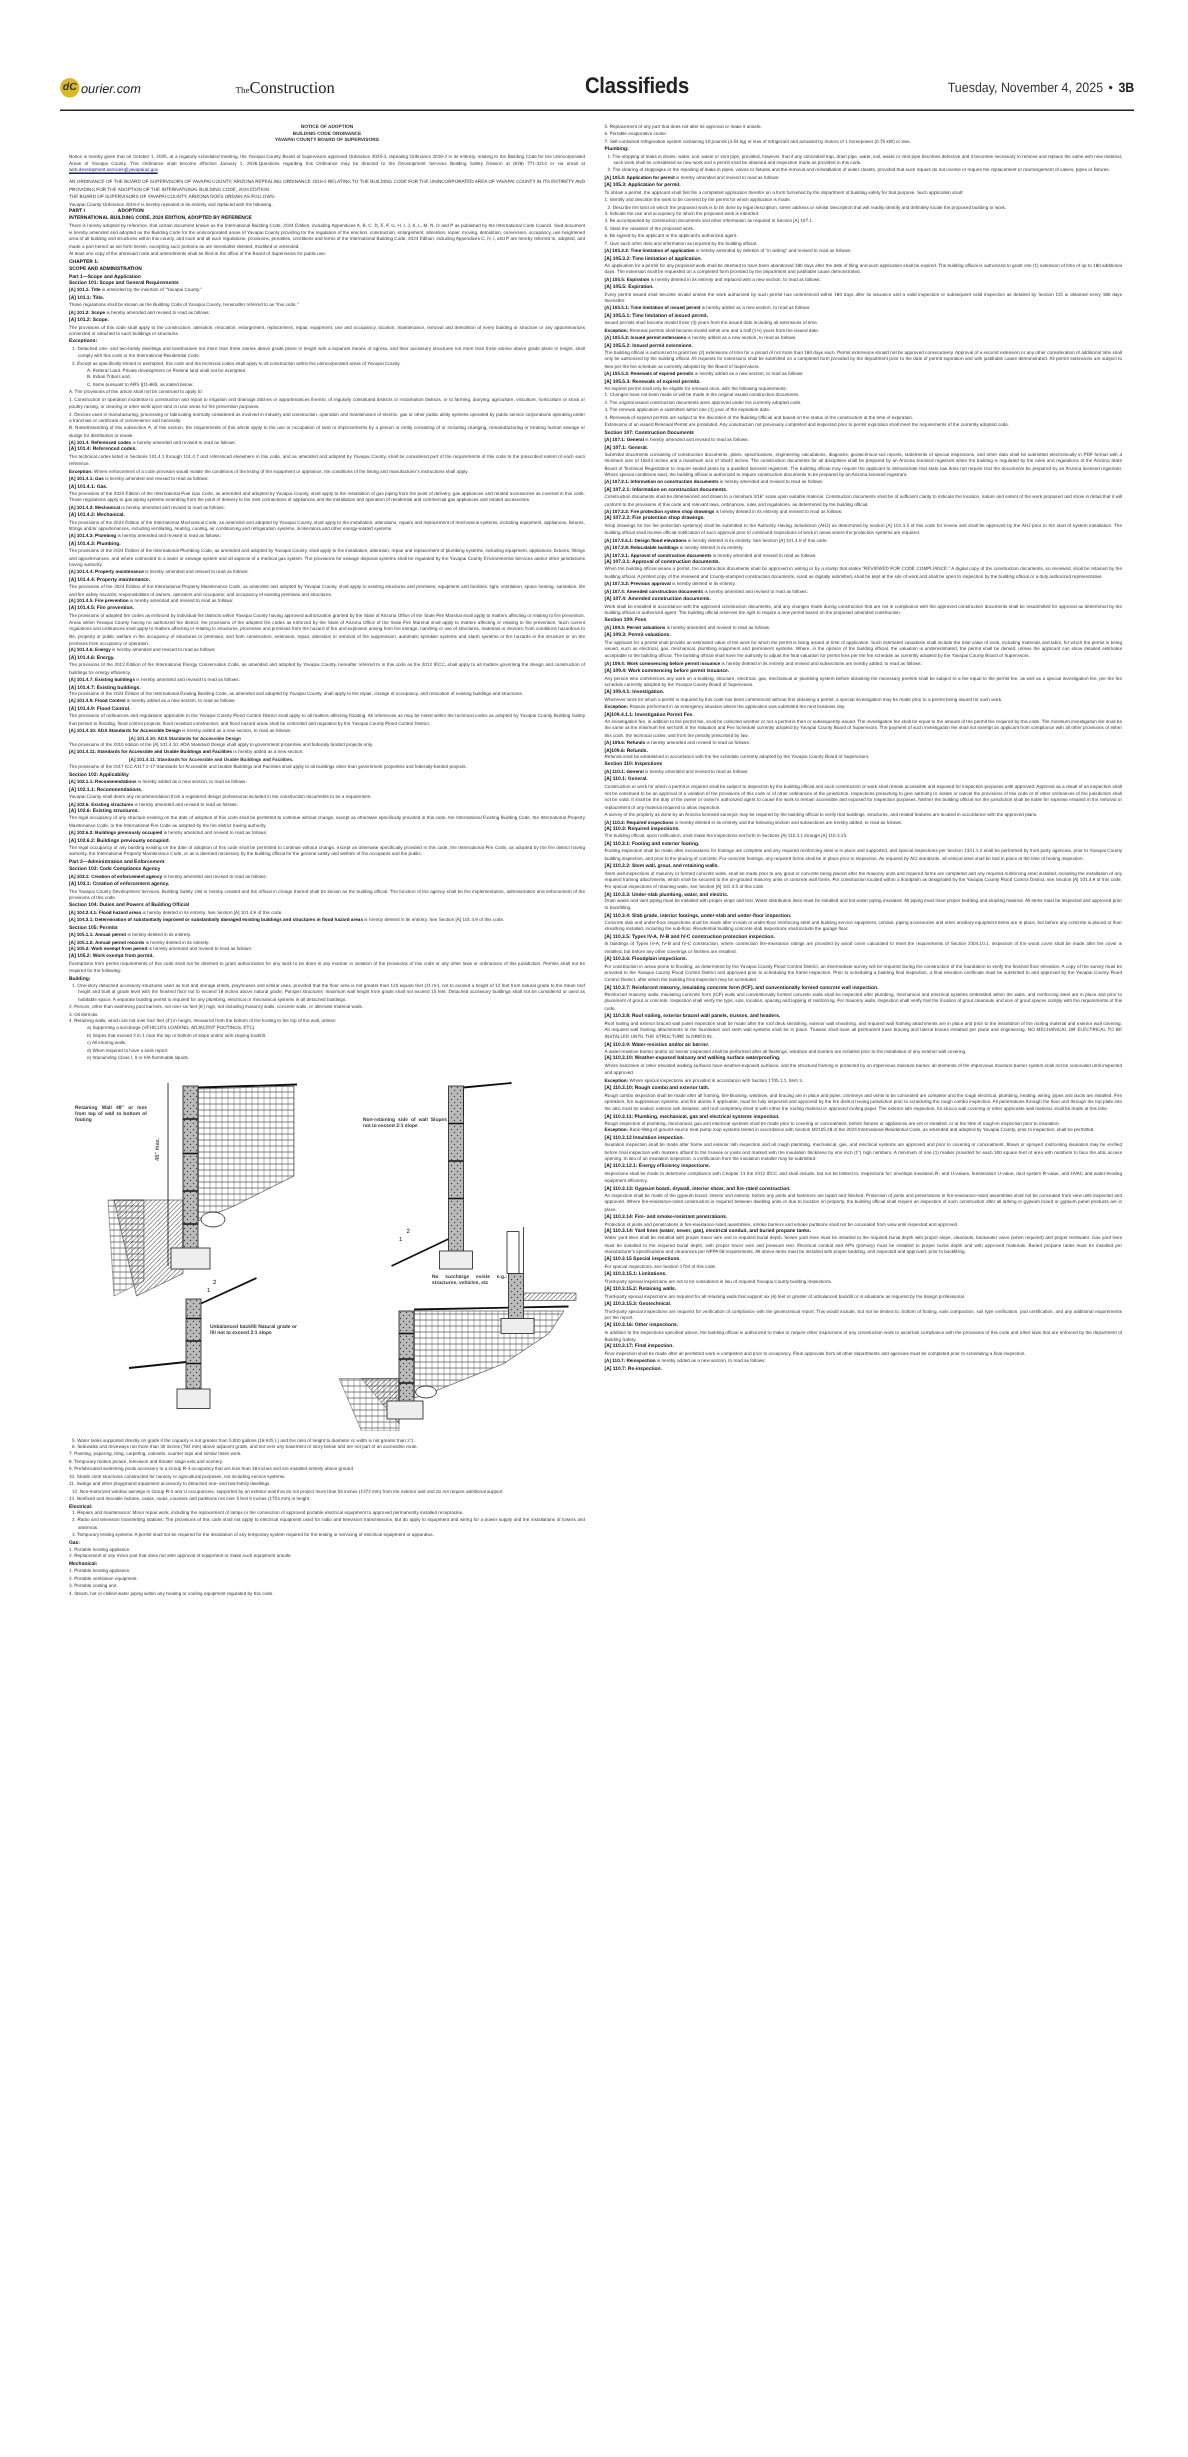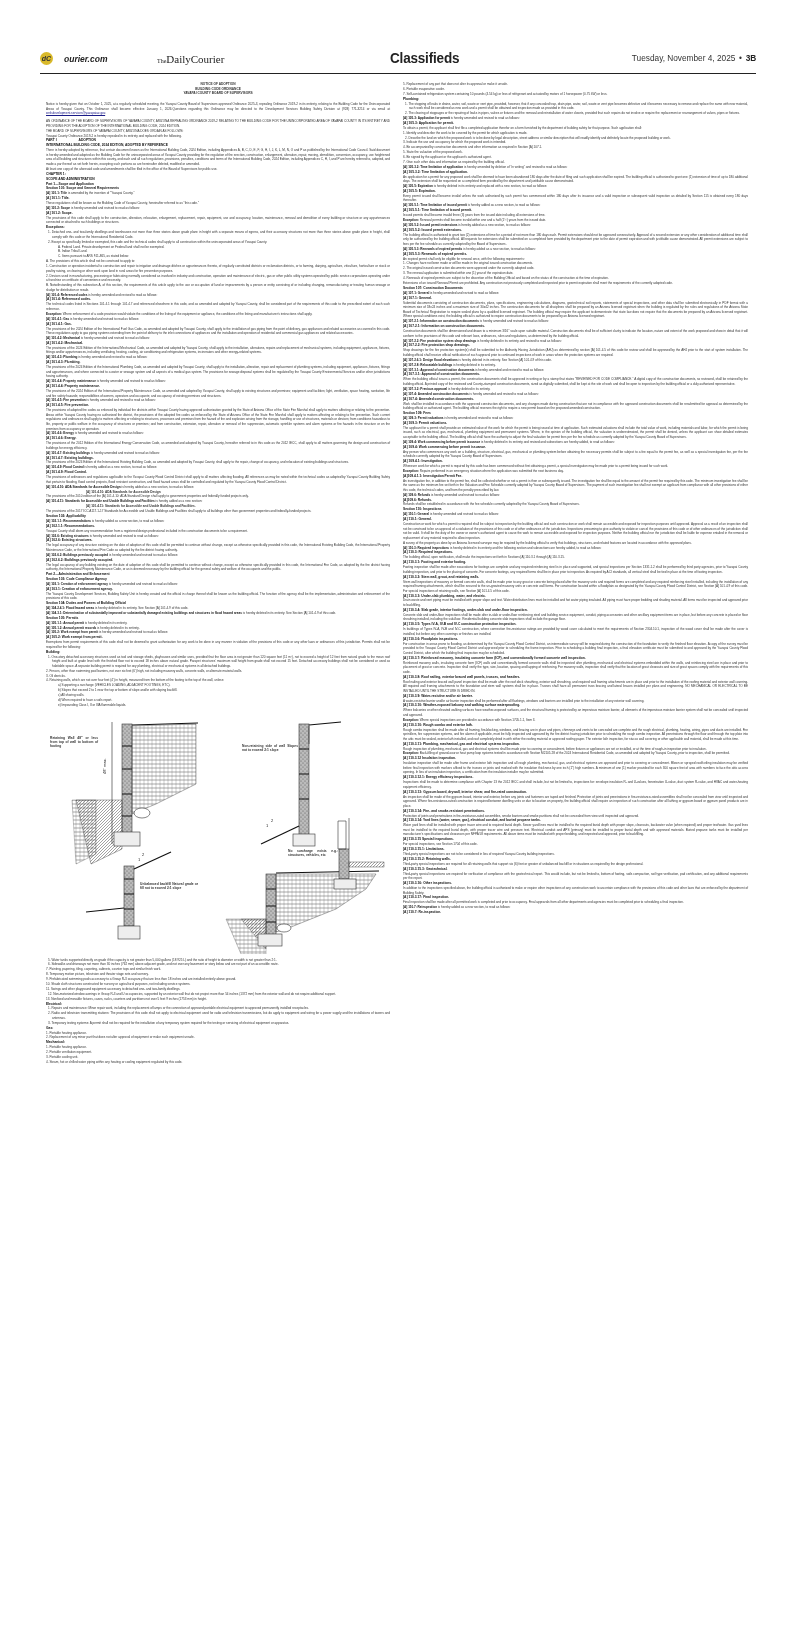--- a/index.html
+++ b/index.html
@@ -2,21 +2,21 @@
 <html><head>
 <meta charset="utf-8">
 <style>
   * { box-sizing: border-box; margin: 0; padding: 0; }
   html, body { width: 792px; height: 1638px; background: #ffffff; overflow: hidden; }
   body { font-family: "Liberation Sans", sans-serif; color: #1a1a1a; position: relative; }
 
   .masthead { position: absolute; top: 50px; left: 40px; width: 716px; height: 24px; border-bottom: 1.2px solid #222; }
   .logo { position: absolute; left: 0; top: 2px; display: flex; align-items: center; }
   .logo-badge { width: 13px; height: 13px; border-radius: 50%; background: #d9b92a; display: inline-flex; align-items: center; justify-content: center; font-size: 7px; font-weight: bold; color: #333; font-style: italic; }
-  .logo-text { font-size: 8.5px; font-weight: bold; font-style: italic; color: #222; margin-left: 11px; }
+  .logo-text { font-size: 8.5px; font-weight: normal; font-style: italic; color: #222; margin-left: 1px; }
   .paper-name { position: absolute; left: 117px; top: 3px; font-family: "Liberation Serif", serif; font-size: 11px; color: #222; }
   .paper-name .the { font-size: 6px; }
   .section-title { position: absolute; left: 350px; top: -1px; font-size: 15px; font-weight: bold; color: #222; letter-spacing: -0.2px; transform: scaleX(0.9); transform-origin: left; }
   .dateline { position: absolute; right: 0; top: 3px; font-size: 9px; color: #333; transform: scaleX(0.92); transform-origin: right; white-space: nowrap; }
   .dateline .bullet { margin: 0 4px; }
   .dateline .page { font-weight: bold; color: #222; }
 
   .col { position: absolute; top: 82px; font-size: 3.1px; line-height: 4.6px; color: #333; text-align: justify; }
   .col-left { left: 46px; width: 344px; }
   .col-right { left: 403px; width: 345px; }
@@ -37,21 +37,21 @@
 </style>
 </head>
 <body>
 
 <div class="masthead">
   <div class="logo">
     <span class="logo-badge">dC</span>
     <span class="logo-text">ourier.com</span>
   </div>
   <div class="paper-name">
-    <span class="the">The</span><span>DailyCourier</span>
+    <span class="the">The</span><span>Construction</span>
   </div>
   <div class="section-title">Classifieds</div>
   <div class="dateline">
     <span>Tuesday, November 4, 2025</span><span class="bullet">•</span><span class="page">3B</span>
   </div>
 </div>
 
 <div class="col col-left">
   <div class="notice-head">
     <div>NOTICE OF ADOPTION</div>

